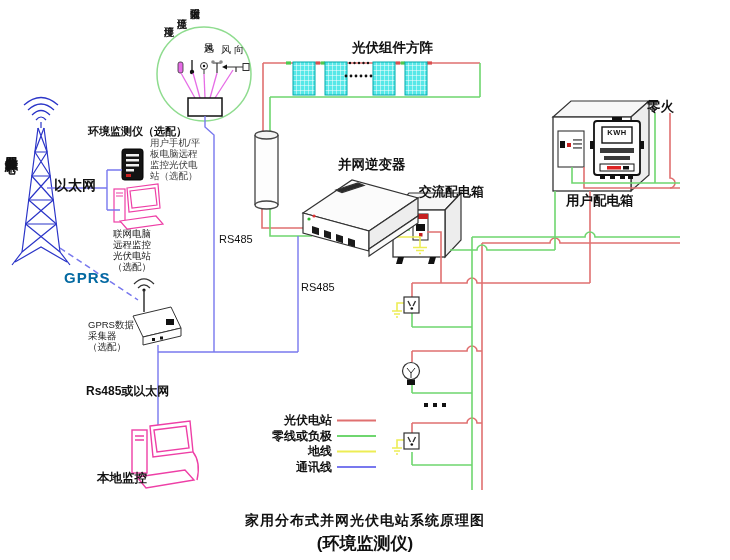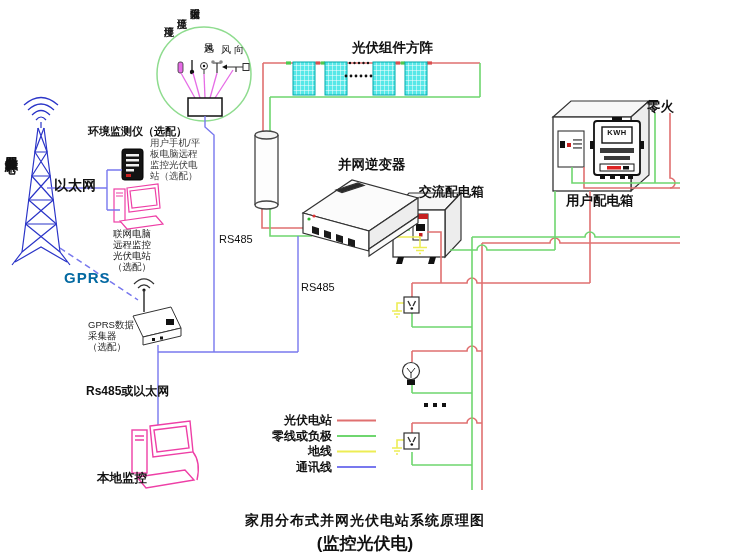--- a/index.html
+++ b/index.html
@@ -344,15 +344,15 @@
 
 <div class="lbl b" style="left:602px;top:129px;width:30px;text-align:center;font-size:7.5px;letter-spacing:0.5px;">KWH</div>
 <div class="lbl b" style="left:701px;top:127px;width:23px;text-align:center;font-size:6.5px;">KWH</div>
 
 <div class="lbl legend-label" style="left:240px;top:414px;">光伏电站</div>
 <div class="lbl legend-label" style="left:240px;top:429.5px;">零线或负极</div>
 <div class="lbl legend-label" style="left:240px;top:445px;">地线</div>
 <div class="lbl legend-label" style="left:240px;top:460.5px;">通讯线</div>
 
 <div class="lbl title" style="left:0px;top:512px;font-size:14px;letter-spacing:1px;">家用分布式并网光伏电站系统原理图</div>
-<div class="lbl title" style="left:0px;top:534px;font-size:17px;">(监控光伏电)</div>
+<div class="lbl title" style="left:0px;top:534px;font-size:17px;">(环境监测仪)</div>
 
 </div>
 
 </body></html>

